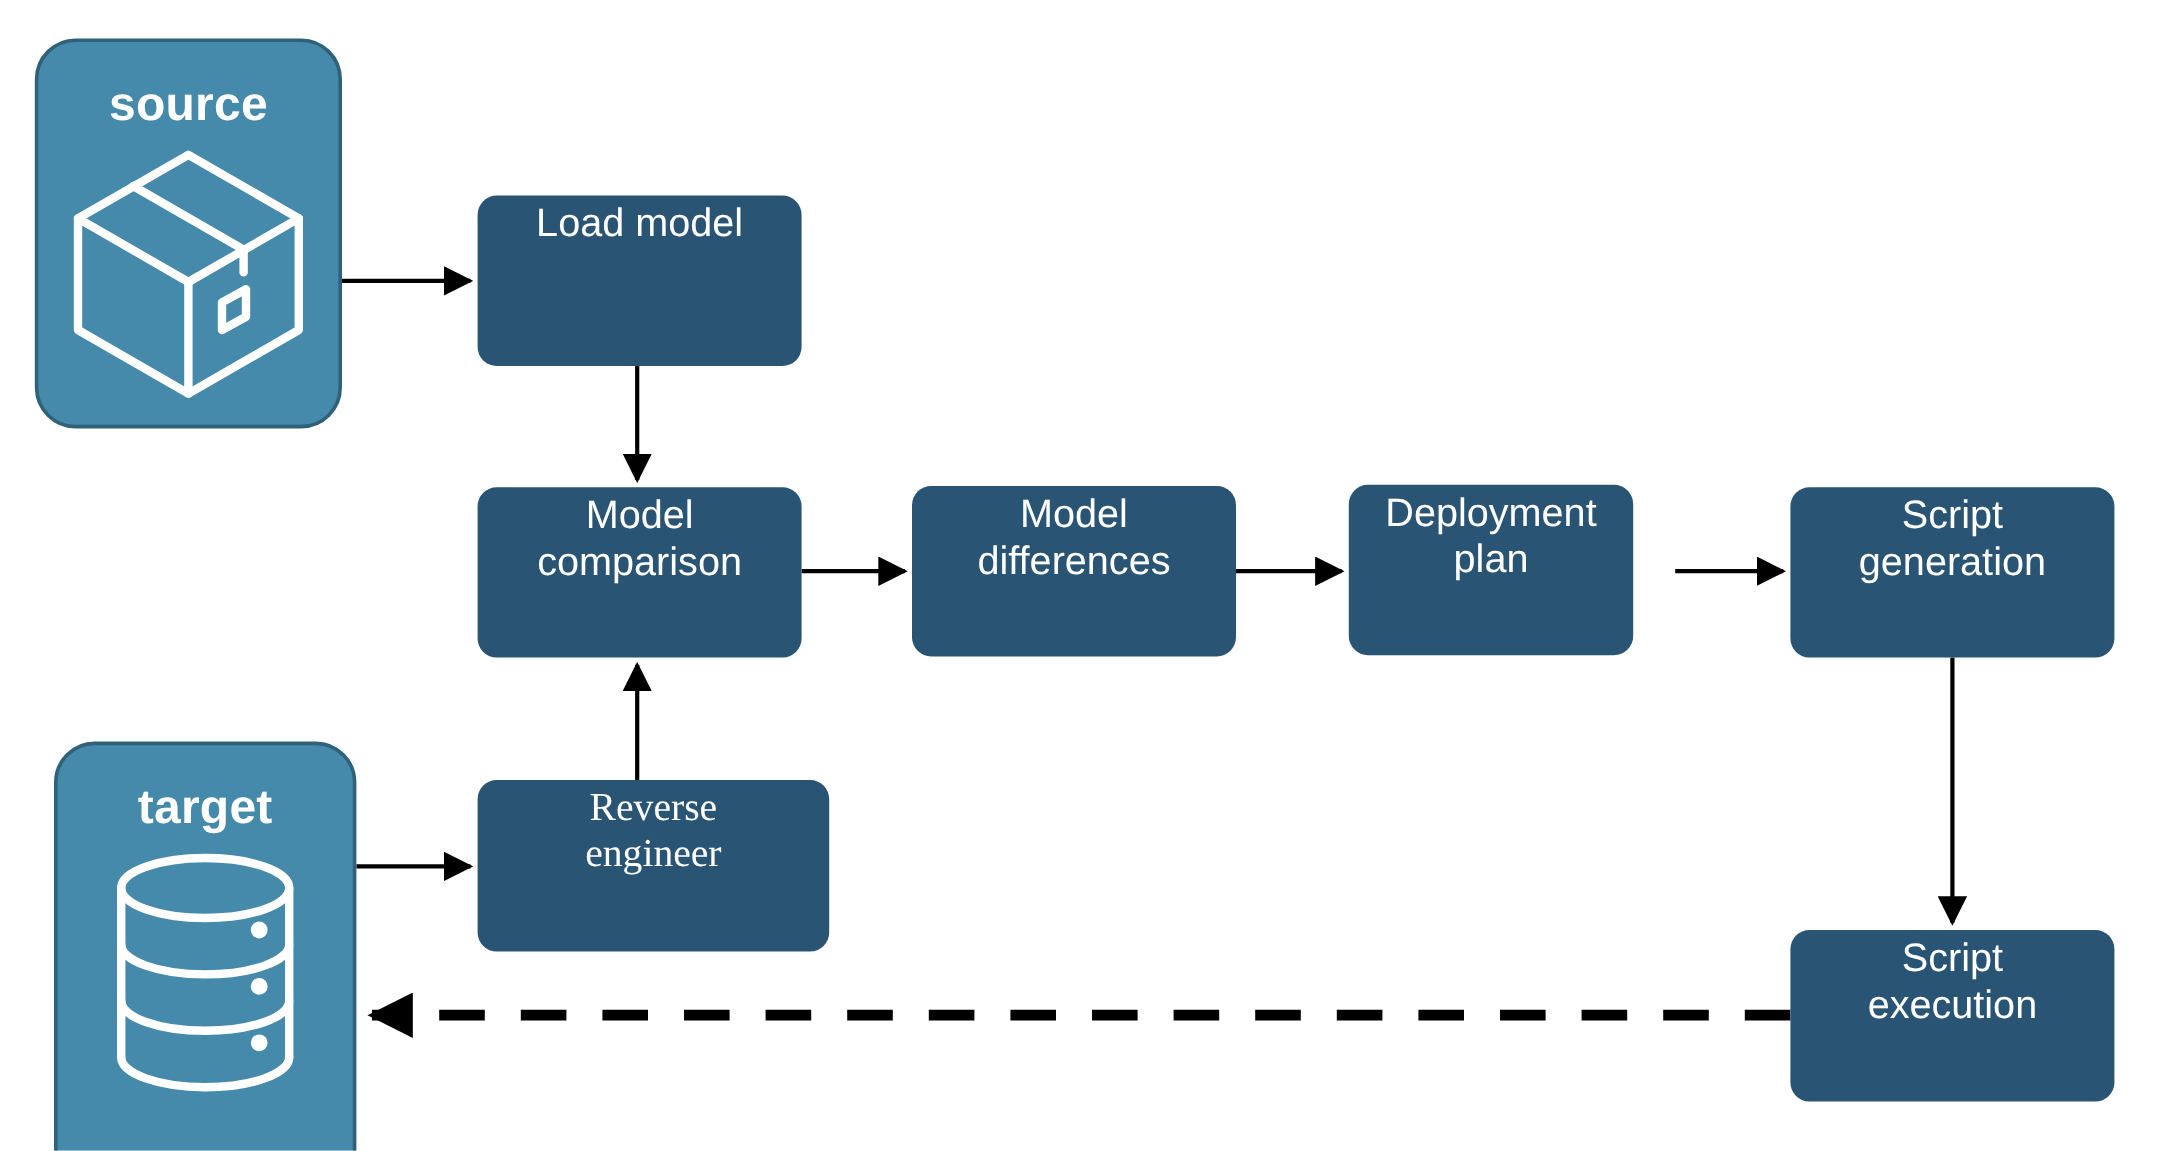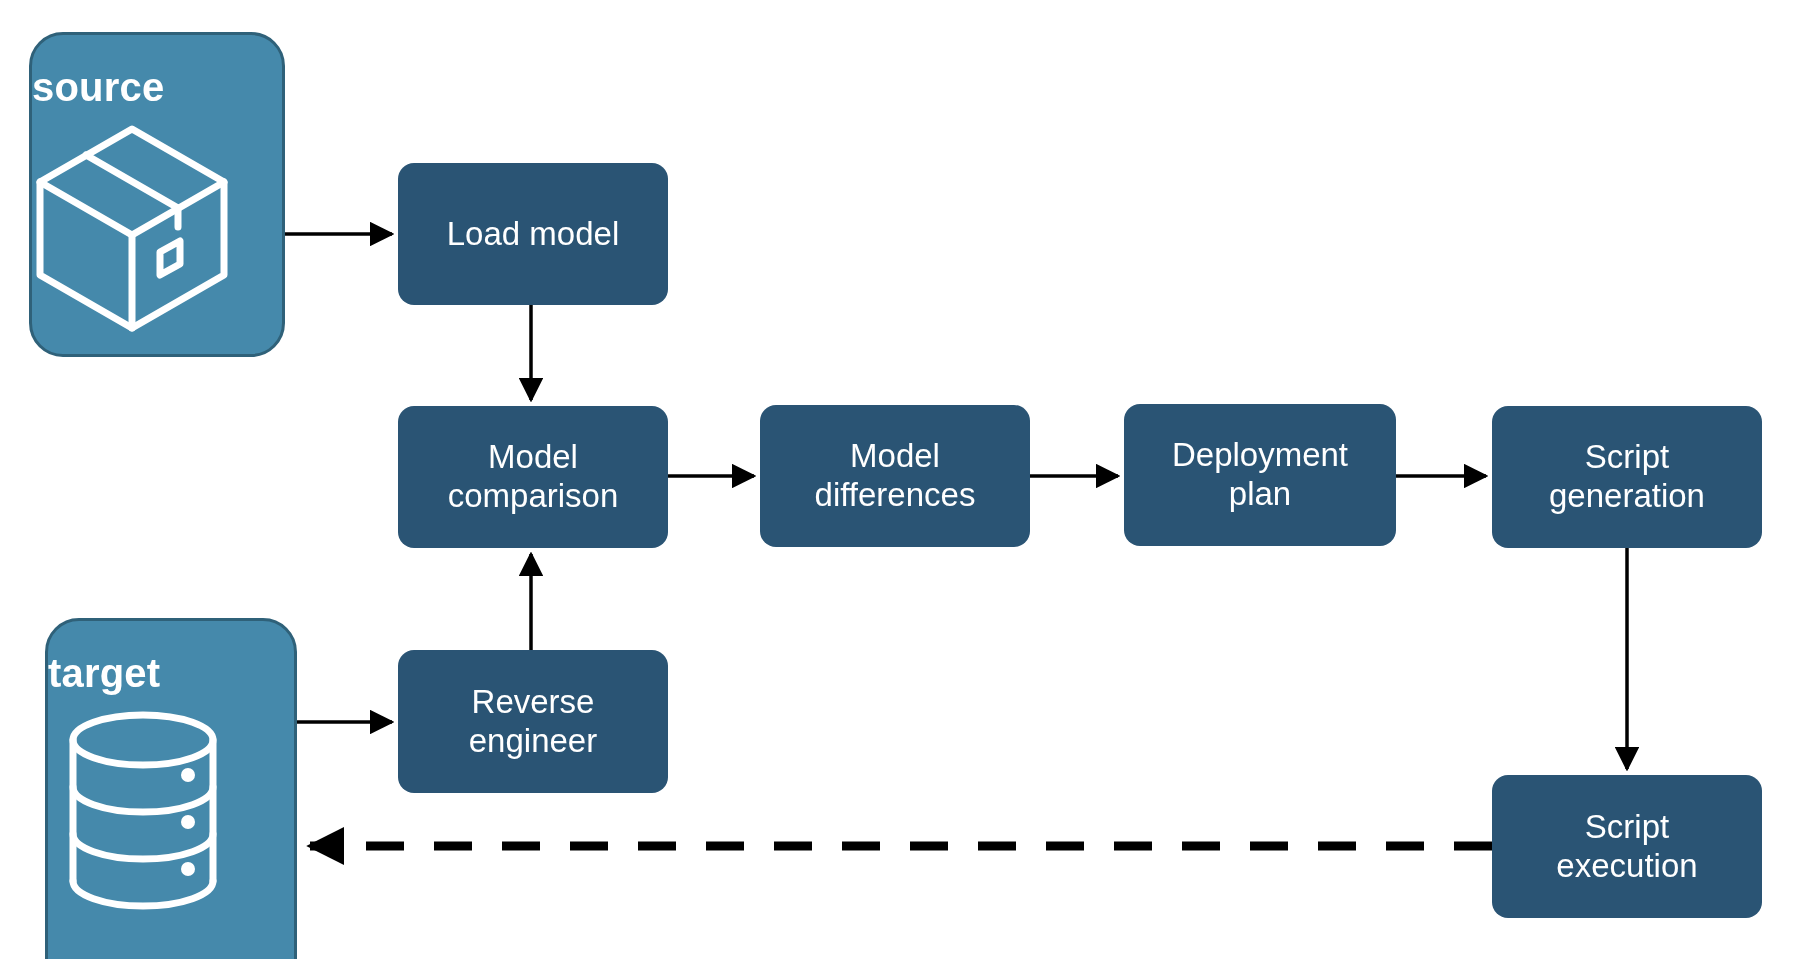--- a/index.html
+++ b/index.html
@@ -28,41 +28,42 @@
 
   
   .endpoint-card {
     position: absolute;
     background: #4589ab;
     border: 3px solid #2f6179;
     border-radius: 34px;
     box-sizing: border-box;
     display: flex;
     flex-direction: column;
+    align-items: center;
   }
   .endpoint-title {
     color: #ffffff;
     font-weight: bold;
     font-size: 40px;
     letter-spacing: 0.2px;
     line-height: 1;
     margin-top: 32px;
   }
   .endpoint-icon {
     margin-top: 14px;
   }
 
   
   .process-box {
     position: absolute;
     background: #2a5474;
     border-radius: 16px;
     box-sizing: border-box;
     display: flex;
-    align-items: center;
+    align-items: flex-start;
     justify-content: center;
     text-align: center;
     color: #ffffff;
     font-size: 33px;
     line-height: 1.18;
     padding: 4px 10px;
   }
   .process-label {
     display: block;
     white-space: pre-line;
@@ -154,31 +155,31 @@
   <div class="process-box" style="left:398px; top:406px; width:270px; height:142px;">
     <span class="process-label">Model
 comparison</span>
   </div>
 
   <div class="process-box" style="left:760px; top:405px; width:270px; height:142px;">
     <span class="process-label">Model
 differences</span>
   </div>
 
-  <div class="process-box" style="left:1124px; top:404px; width:272px; height:142px;">
+  <div class="process-box" style="left:1124px; top:404px; width:237px; height:142px;">
     <span class="process-label">Deployment
 plan</span>
   </div>
 
   <div class="process-box" style="left:1492px; top:406px; width:270px; height:142px;">
     <span class="process-label">Script
 generation</span>
   </div>
 
-  <div class="process-box" style="left:398px; top:650px; width:270px; height:143px;">
+  <div class="process-box" style="left:398px; top:650px; width:293px; height:143px;font-family:Liberation Serif, serif;">
     <span class="process-label">Reverse
 engineer</span>
   </div>
 
   <div class="process-box" style="left:1492px; top:775px; width:270px; height:143px;">
     <span class="process-label">Script
 execution</span>
   </div>
 
 </div>

